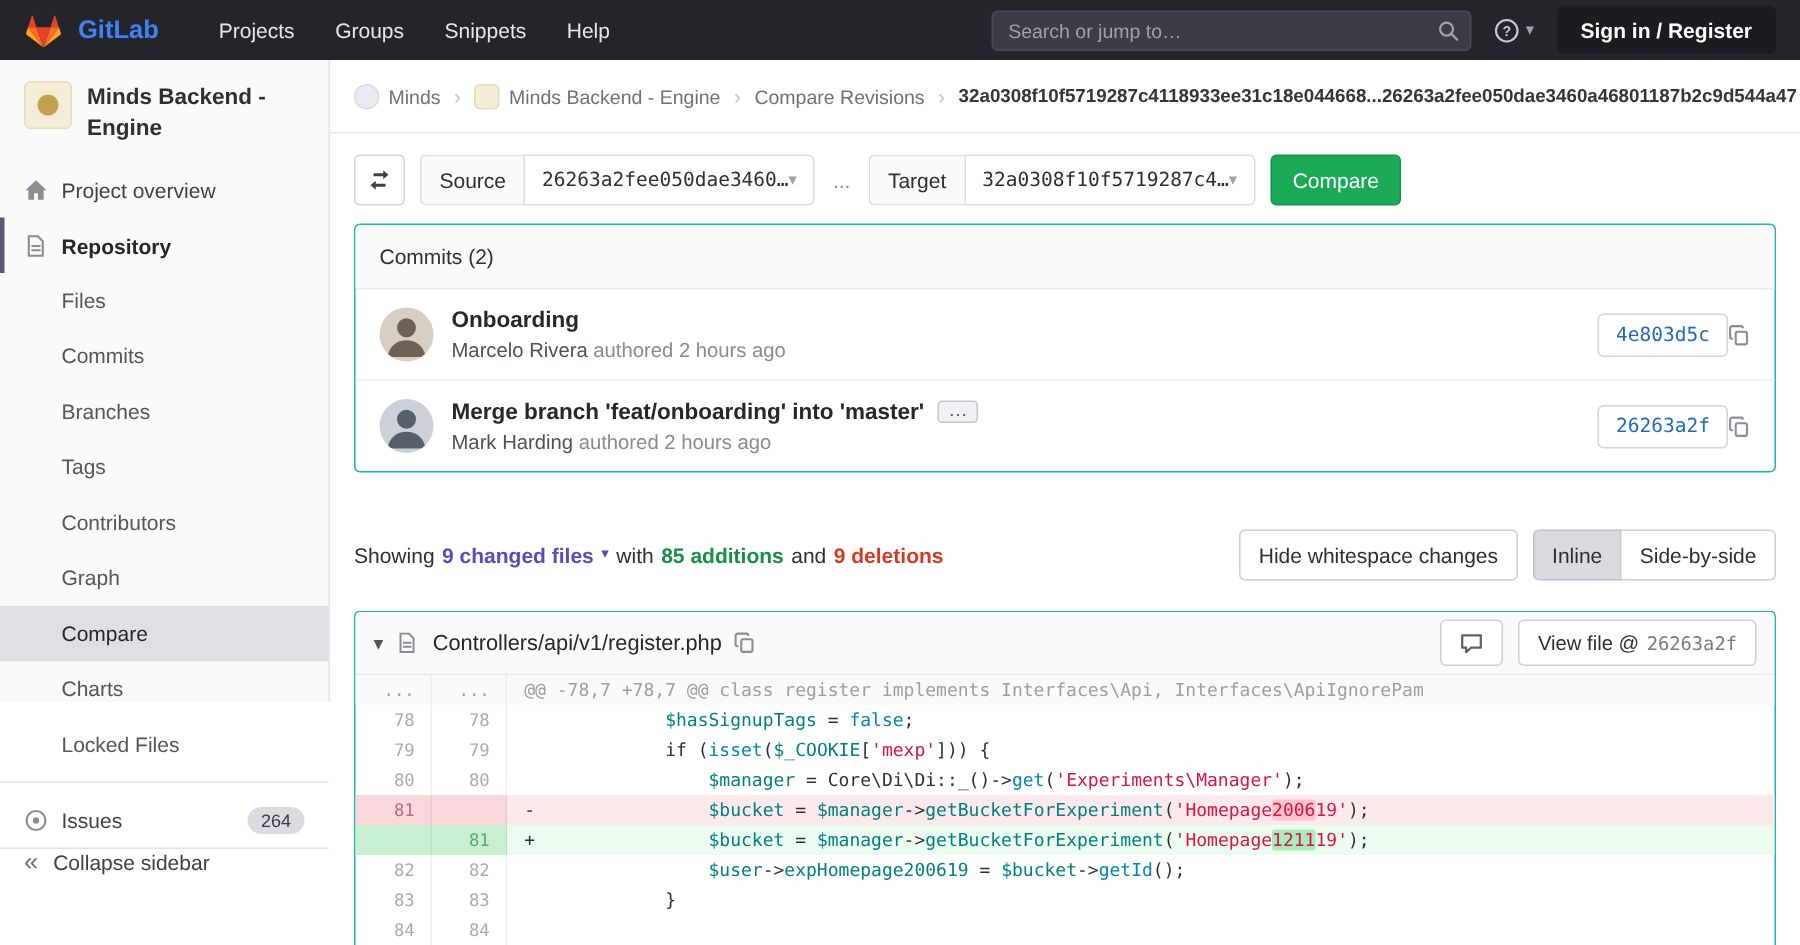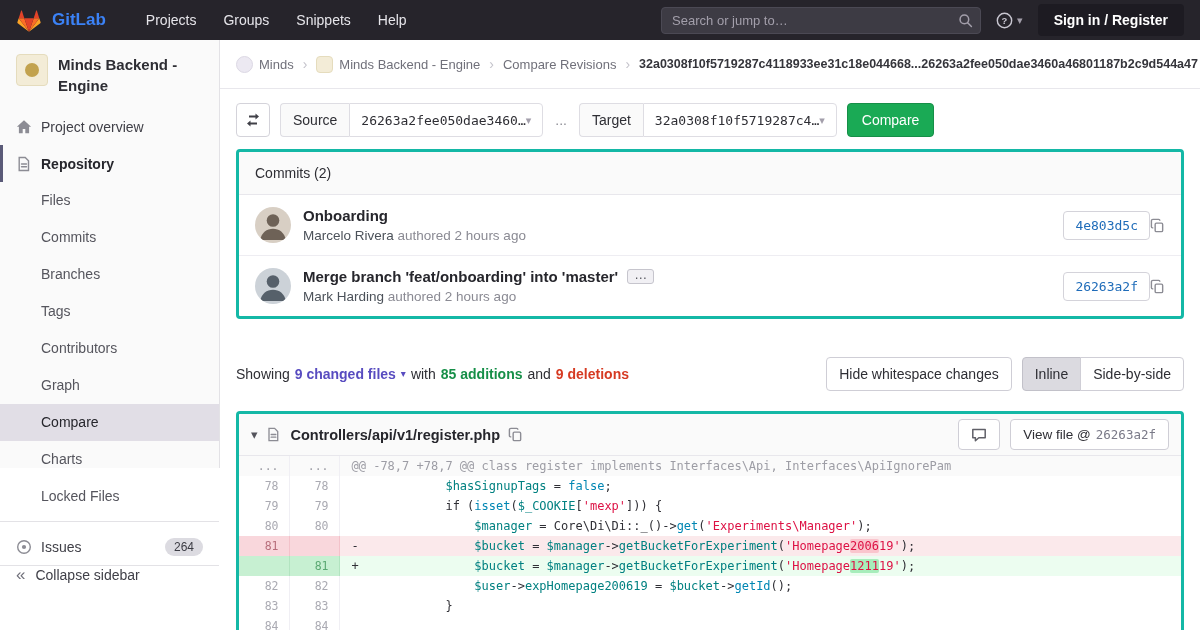--- a/index.html
+++ b/index.html
@@ -59,21 +59,21 @@
   .compare-form { display:flex; align-items:center; gap:10px; margin-top:14px; }
   .swap-btn { width:34px; height:34px; border:1px solid #d4d3da; border-radius:4px; background:#fff; color:#404048; display:flex; align-items:center; justify-content:center; }
   .igroup { display:flex; height:34px; }
   .ilabel { display:flex; align-items:center; padding:0 12px; background:#fafafa; border:1px solid #dedde3; border-right:none; border-radius:4px 0 0 4px; color:#2e2e34; }
   .ivalue { display:flex; align-items:center; padding:0 11px; background:#fff; border:1px solid #dedde3; border-radius:0 4px 4px 0; }
   .ivalue .mono { font-size:13px; color:#2e2e34; }
   .form-sep { color:#8c8c94; margin:0 2px; }
   .compare-btn { background:#1aaa55; border:1px solid #168f48; color:#fff; border-radius:4px; padding:0 14px; height:34px; font-size:14px; }
 
   
-  .panel { border:3px solid #14b8a6; border-radius:4px; margin-top:20px; background:#fff; }
+  .panel { border:1px solid #14b8a6; border-radius:4px; margin-top:20px; background:#fff; }
   .panel.commits { margin-top:12px; }
   .panel-head { background:#fafafa; border-bottom:1px solid #e8e7ec; padding:13px 16px; font-size:14px; border-radius:4px 4px 0 0; }
 
   
   .commit-row { display:flex; align-items:center; padding:12px 16px; }
   .commit-row + .commit-row { border-top:1px solid #eeedf2; }
   .avatar { width:36px; height:36px; border-radius:50%; overflow:hidden; flex:none; }
   .av0 { background:#d8cfc4; } .av0 .sil { fill:#6e6257; }
   .av1 { background:#ccd2d8; } .av1 .sil { fill:#56606a; }
   .commit-main { margin-left:12px; min-width:0; }
@@ -97,21 +97,21 @@
   .btn-group { display:flex; }
   .btn-group .btn:first-child { border-radius:4px 0 0 4px; }
   .btn-group .btn:last-child { border-radius:0 4px 4px 0; margin-left:-1px; }
   .btn.active { background:#dbdae0; border-color:#c2c1c9; }
 
   
   .panel.diff { border-radius:4px 4px 0 0; border-bottom:none; }
   .diff-head { display:flex; align-items:center; gap:8px; background:#fafafa; border-bottom:1px solid #e8e7ec; padding:5px 12px; border-radius:4px 4px 0 0; min-height:40px; }
   .caret { color:#54545c; font-size:13px; cursor:pointer; }
   .file-icon { color:#8c8c94; display:flex; }
-  .file-name { font-weight:700; font-size:14.5px; color:#26262c; margin-left:2px; }
+  .file-name { font-weight:400; font-size:14.5px; color:#26262c; margin-left:2px; }
   .diff-actions { margin-left:auto; display:flex; gap:10px; align-items:center; }
   .diff-actions .btn { height:31px; display:flex; align-items:center; }
   .icon-btn { width:42px; justify-content:center; color:#606068; }
   .view-file-btn { gap:5px; font-size:13.5px; }
   .view-file-btn .sha { color:#7a7a88; font-size:12.5px; }
 
   .diff-table { width:100%; border-collapse:collapse; font-family:"DejaVu Sans Mono","Liberation Mono",monospace; font-size:12px; }
   .diff-table td { height:20px; line-height:20px; }
   td.num { width:50px; min-width:50px; text-align:right; padding:0 10px 0 0; color:#aaaab2; border-right:1px solid #f0eff4; font-size:11.5px; user-select:none; cursor:pointer; }
   td.code { padding:0 12px; white-space:pre; color:#303036; }

